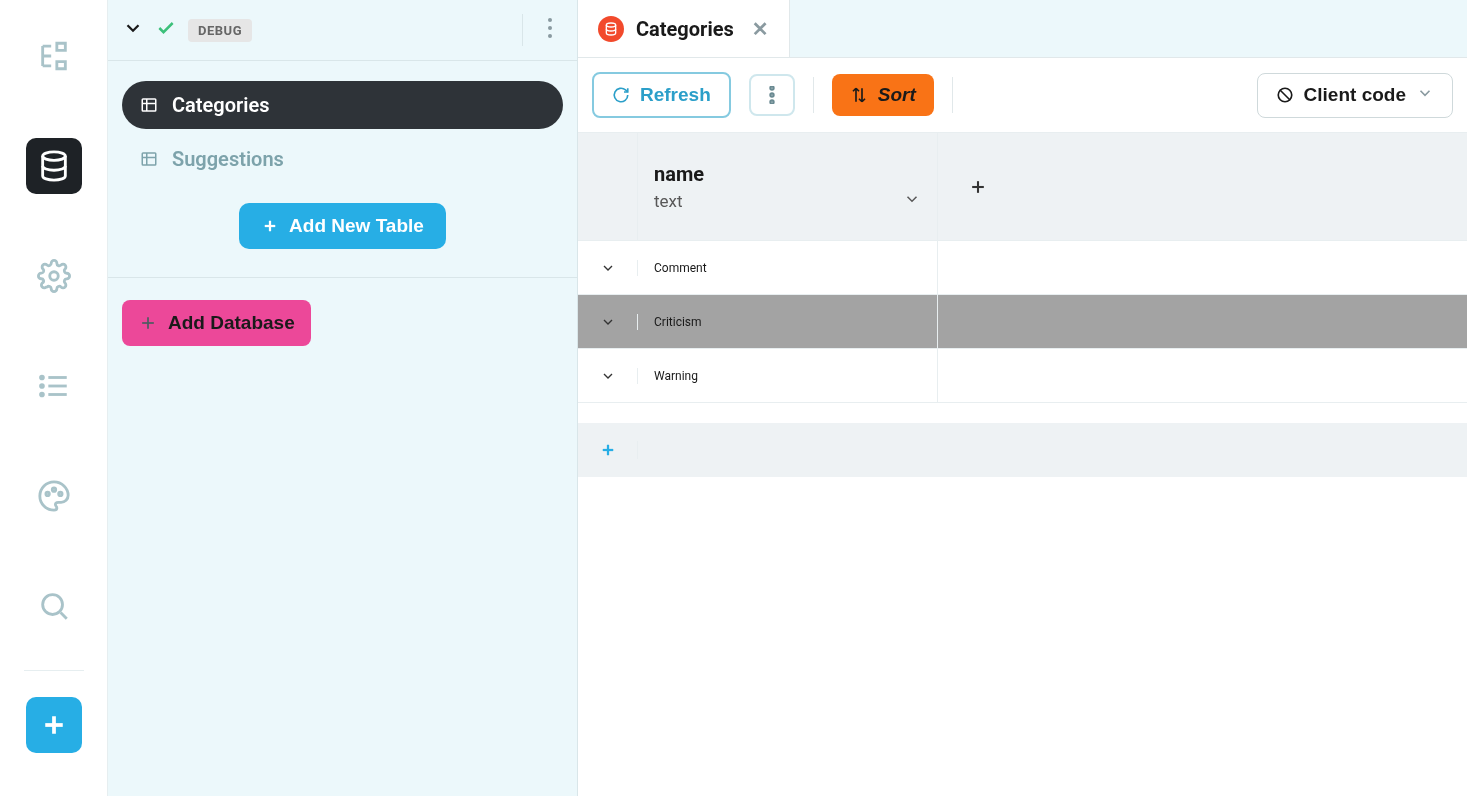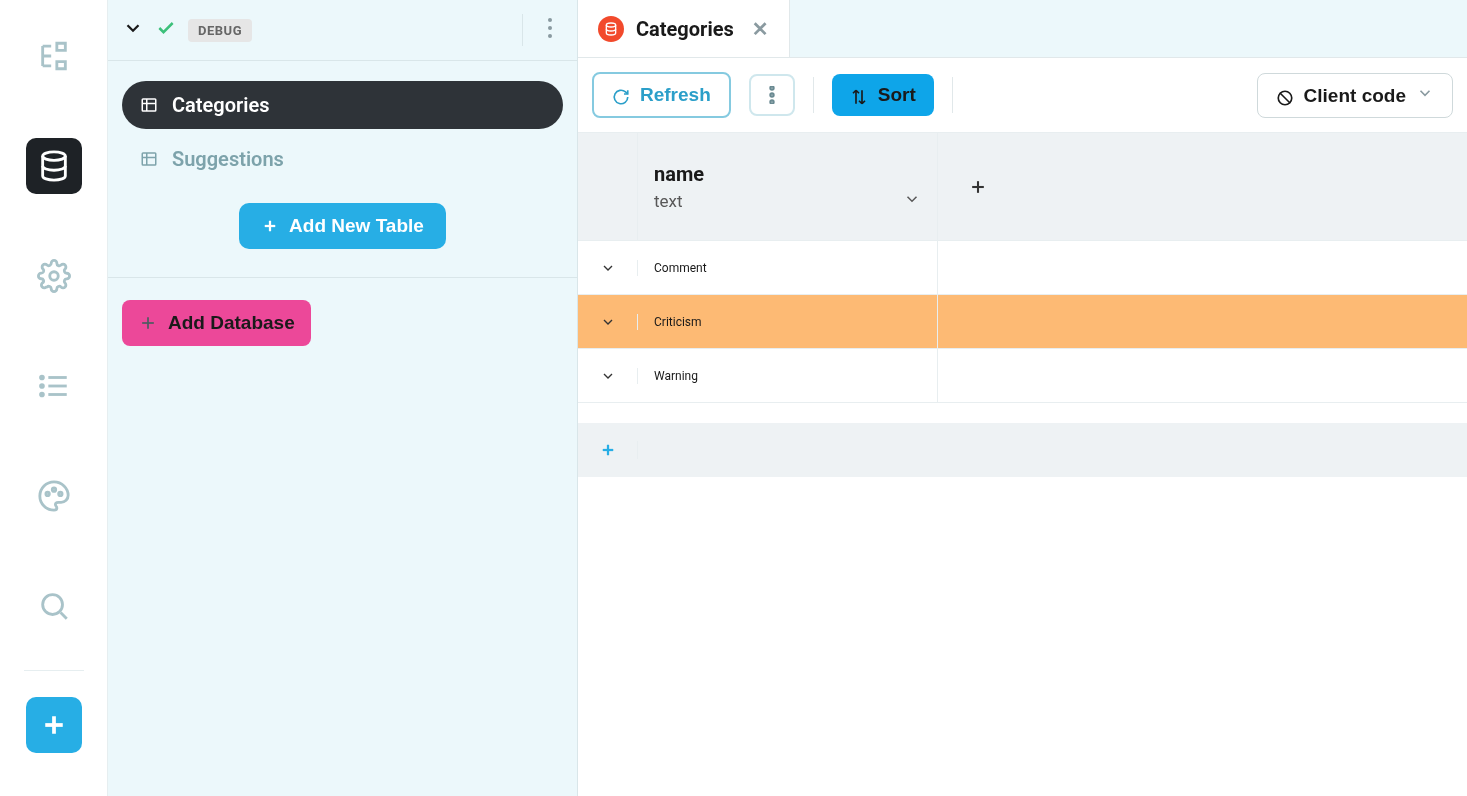--- a/index.html
+++ b/index.html
@@ -126,27 +126,27 @@
   }
   .tab .icon-wrap svg { width: 16px; height: 16px; stroke: #fff; fill:none; stroke-width:2; }
   .tab .close { color: #8a9aa0; margin-left: 6px; font-size: 20px; line-height:1; cursor:pointer; }
 
   .toolbar {
     display: flex; align-items: center; gap: 18px;
     padding: 14px 14px; border-bottom: 1px solid #e8eef0;
   }
   .btn {
     border-radius: 8px; font-size: 19px; font-weight: 700;
-    display: inline-flex; align-items:flex-end; gap: 10px;
+    display: inline-flex; align-items:center; gap: 10px;
     padding: 10px 18px; cursor:pointer;
   }
   .btn svg { width: 18px; height: 18px; stroke: currentColor; fill:none; stroke-width:2.2; }
   .btn-outline { border: 2px solid #85cae0; color: #2b9fc9; background:#fff; }
   .btn-icononly { border: 2px solid #cfe7ed; color:#6a8a92; background:#fff; padding: 10px 12px; }
-  .btn-soft { border: none; background:#0ea5e9; color:#1a1a1a; }
+  .btn-soft { border: none; background:#f97316; color:#1a1a1a;font-style:italic; }
   .toolbar .divider { width:1px; height:36px; background:#e1e8ea; }
   .toolbar .grow { flex:1; }
   .btn-ghost { border: 1.5px solid #cfd9db; color:#1a1a1a; background:#fff; font-weight:700; }
   .btn-ghost .chev { color:#8a9aa0; }
 
   
   .grid { border-collapse: collapse; }
   .hdr-row, .data-row, .add-row { display:flex; }
   .cell-expand { width: 60px; border-right:1px solid #e8eef0; display:flex; align-items:center; justify-content:center; }
   .cell-main { width: 300px; border-right:1px solid #e8eef0; padding: 0; }
@@ -155,21 +155,21 @@
   .hdr-row { background:#eef2f4; height: 108px; border-bottom:1px solid #e8eef0; }
   .hdr-row .cell-main { display:flex; flex-direction:column; justify-content:center; padding: 0 16px; gap:4px; position:relative; }
   .hdr-row .col-name { font-size: 20px; font-weight:700; }
   .hdr-row .col-type-row { display:flex; align-items:center; justify-content:space-between; }
   .hdr-row .col-type { font-size: 17px; color:#585858; }
   .hdr-row .col-chev { color:#585858; }
   .hdr-row .cell-add svg { width:20px; height:20px; stroke:#333; stroke-width:2.5; fill:none; }
 
   .data-row { height: 54px; border-bottom:1px solid #e8eef0; align-items:center; }
   .data-row:nth-child(odd) { background:#fff; }
-  .data-row.alt { background:#fdba74; }
+  .data-row.alt { background:#a3a3a3; }
   .data-row .cell-main { padding: 0 16px; font-size: 12px; display:flex; align-items:center; height:100%; }
   .data-row .cell-expand svg { width:16px; height:16px; stroke:#333; stroke-width:2; fill:none; }
 
   .spacer-row { height: 20px; }
 
   .add-row { background:#eef2f4; height: 54px; align-items:center; }
   .add-row .cell-expand svg { width:18px; height:18px; stroke:#27aee5; stroke-width:3; fill:none; }
 
 </style>
 </head>

